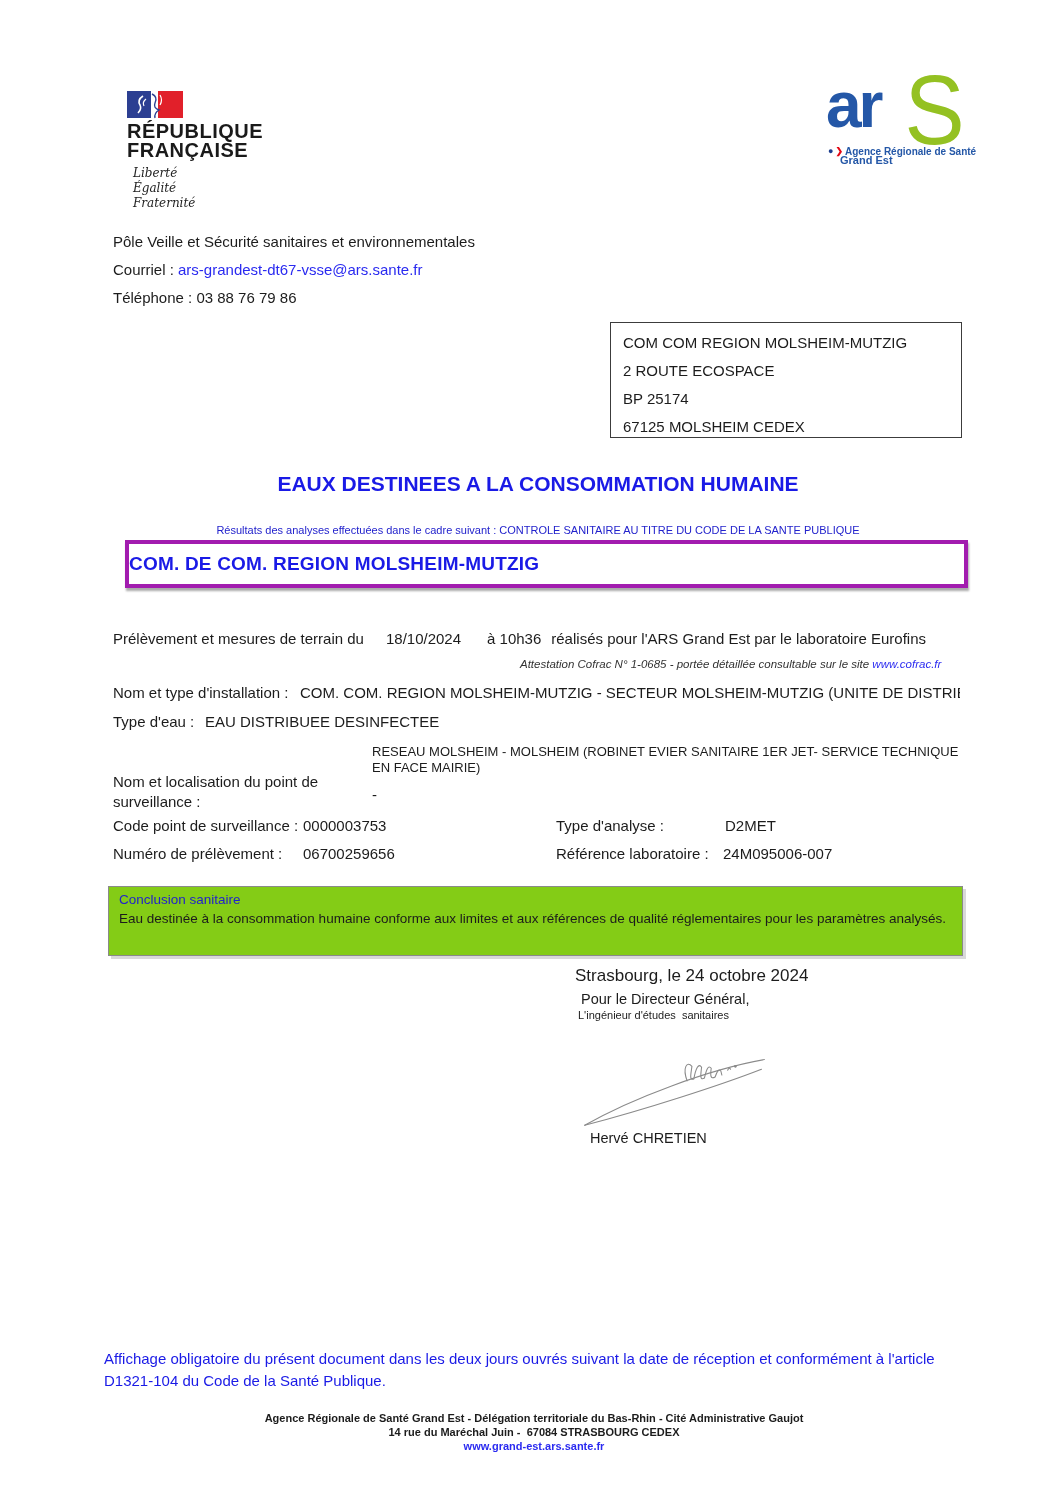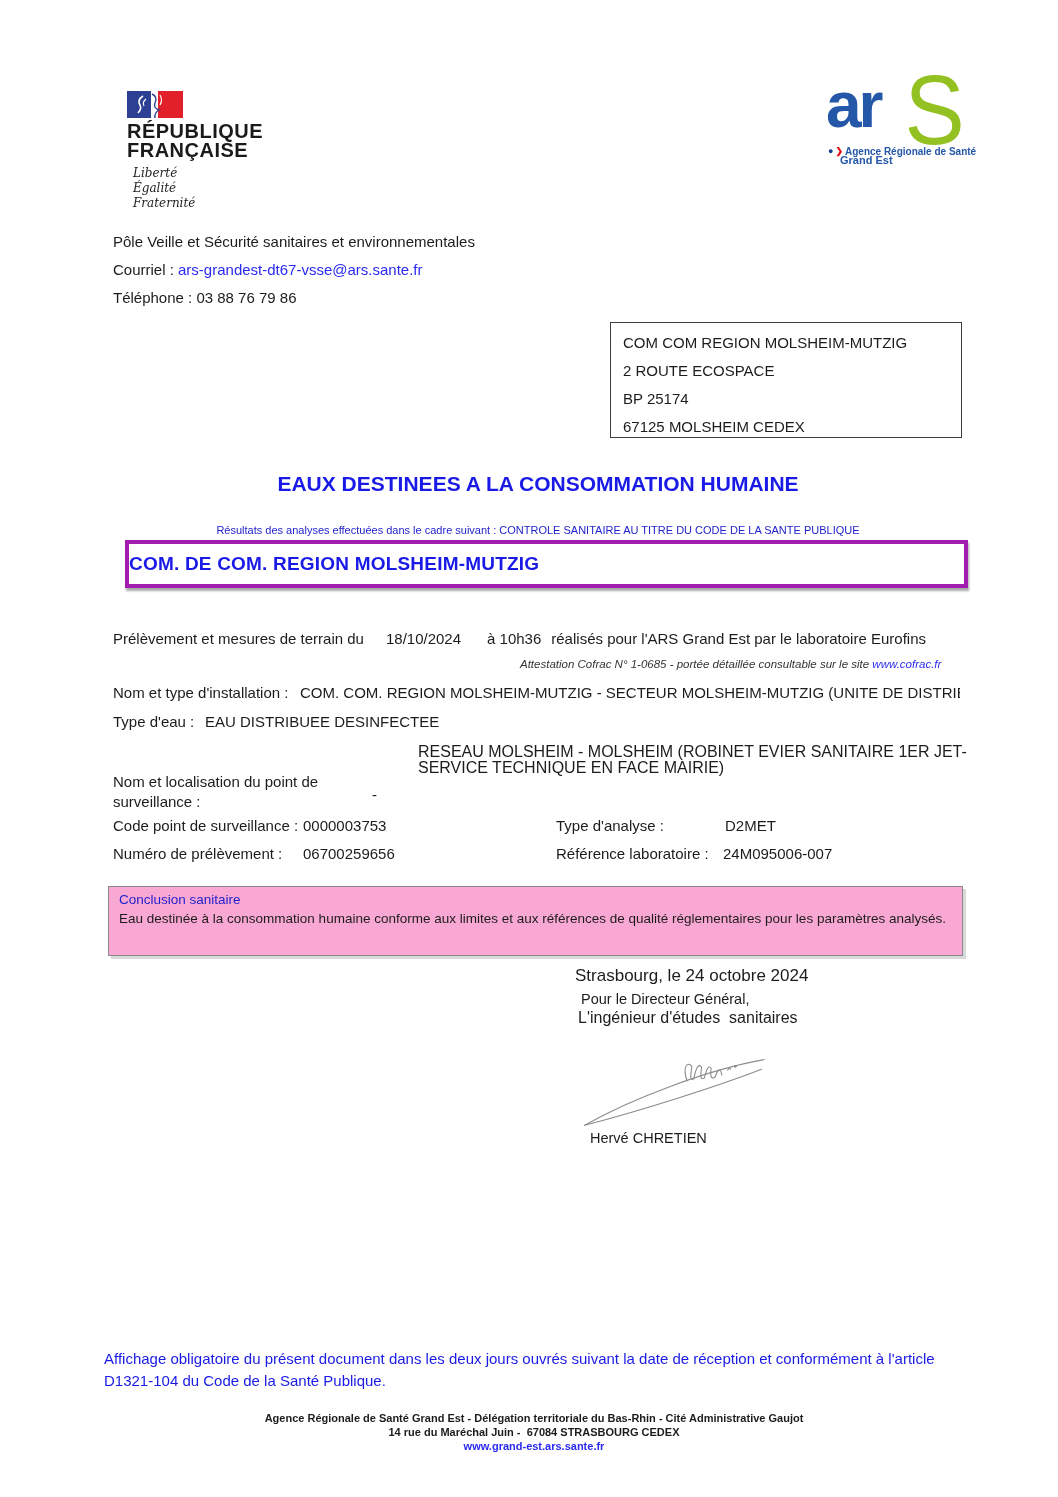--- a/index.html
+++ b/index.html
@@ -39,32 +39,32 @@
 
   
   .sampling { position:absolute; left:113px; top:630px; font-size:15px; color:#1c1c1c; white-space:nowrap; }
   .sampling .gap1 { margin-left:22px; } .sampling .gap2 { margin-left:26px; } .sampling .gap3 { margin-left:10px; }
   .cofrac { position:absolute; left:520px; top:658px; font-size:11.5px; font-style:italic; color:#333; white-space:nowrap; }
   .cofrac a { font-style:italic; }
 
   .row-label { position:absolute; font-size:15px; color:#1c1c1c; }
   .row-value { position:absolute; font-size:15px; color:#1c1c1c; white-space:nowrap; }
   .clip { overflow:hidden; }
-  .small-value { font-size:16px; white-space:normal; line-height:16px;margin-left:46px; }
+  .small-value { font-size:13px; white-space:normal; line-height:16px; }
 
   
   .conclusion { position:absolute; left:108px; top:886px; width:855px; height:70px; border:1px solid #8a8a8a;
-                box-shadow:3px 3px 0 #d9d9d9; padding:5px 10px; background:#f9a8d4; }
+                box-shadow:3px 3px 0 #d9d9d9; padding:5px 10px; background:#84cc16; }
   .conclusion-title { font-size:13.5px; color:#2222cc; margin-bottom:3px; }
   .conclusion-body { font-size:13.5px; color:#1c1c1c; line-height:17px; width:830px; }
 
   
   .sig-place { position:absolute; left:575px; top:966px; font-size:17px; color:#1c1c1c; }
   .sig-role1 { position:absolute; left:581px; top:991px; font-size:14.5px; color:#1c1c1c; }
-  .sig-role2 { position:absolute; left:578px; top:1009px; font-size:16px; color:#1c1c1c; white-space:pre; }
+  .sig-role2 { position:absolute; left:578px; top:1009px; font-size:11px; color:#1c1c1c; white-space:pre; }
   .sig-svg { position:absolute; left:578px; top:1048px; }
   .sig-name { position:absolute; left:590px; top:1130px; font-size:14.5px; color:#1c1c1c; }
 
   
   .notice { position:absolute; left:104px; top:1348px; width:860px; text-align:left; font-size:15px; color:#1a1ae6; line-height:22px; }
   .footer { position:absolute; left:104px; top:1411px; width:860px; text-align:center; font-size:11px; font-weight:bold; color:#1c1c1c; line-height:14px; }
   .footer .site { color:#2a2af0; }
   .footer div { white-space:pre; }
 </style>
 </head>

